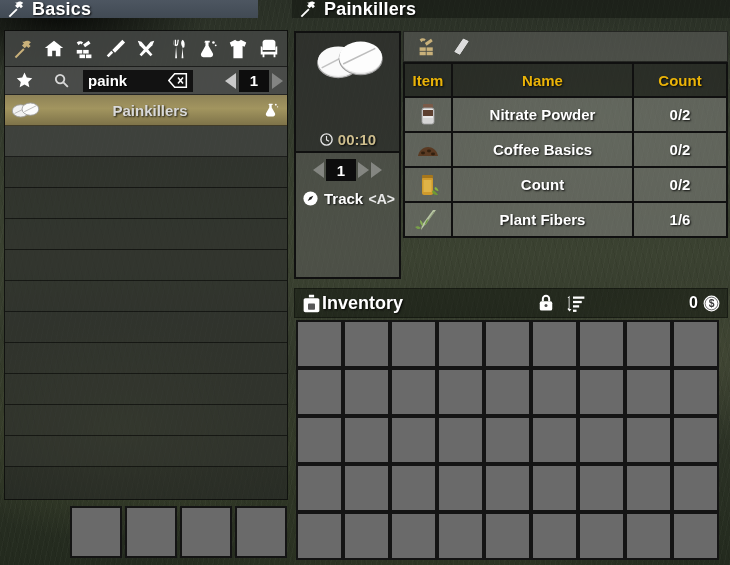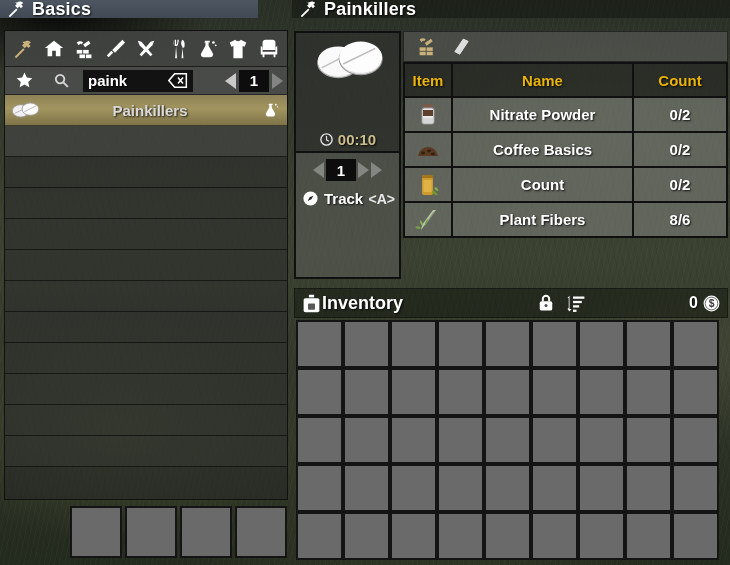--- a/index.html
+++ b/index.html
@@ -561,21 +561,21 @@
             <td class="cell-item">
               <svg viewBox="0 0 28 28">
                   <path d="M22 4l-12 16-3 4 1-5 11-15z" fill="#b9c6a5"></path>
                   <path d="M20 6l-9 13" stroke="#8d9c79" stroke-width="1.2"></path>
                   <path d="M7 22c-2-2-4-2-6-1 2 2 4 3 6 1z" fill="#79a04a"></path>
                   <path d="M9 20c0-3-1-5-3-6 0 3 .5 5 3 6z" fill="#8ab256"></path>
                   <path d="M11 19c2-2 3-4 3-6-2 1.5-3 3.5-3 6z" fill="#6f9a3f"></path>
                 </svg>
             </td>
             <td>Plant Fibers</td>
-            <td>8/6</td>
+            <td>1/6</td>
           </tr>
         </tbody>
       </table>
     </div>
   </div>
 
   <div id="inv-header">
     <svg class="backpack" viewBox="0 0 24 24" fill="#ffffff">
       <path d="M9 2h6v3H9z"></path>
         <path d="M5 6h14c1.1 0 2 .9 2 2v12c0 1.1-.9 2-2 2H5c-1.1 0-2-.9-2-2V8c0-1.1.9-2 2-2z"></path>

